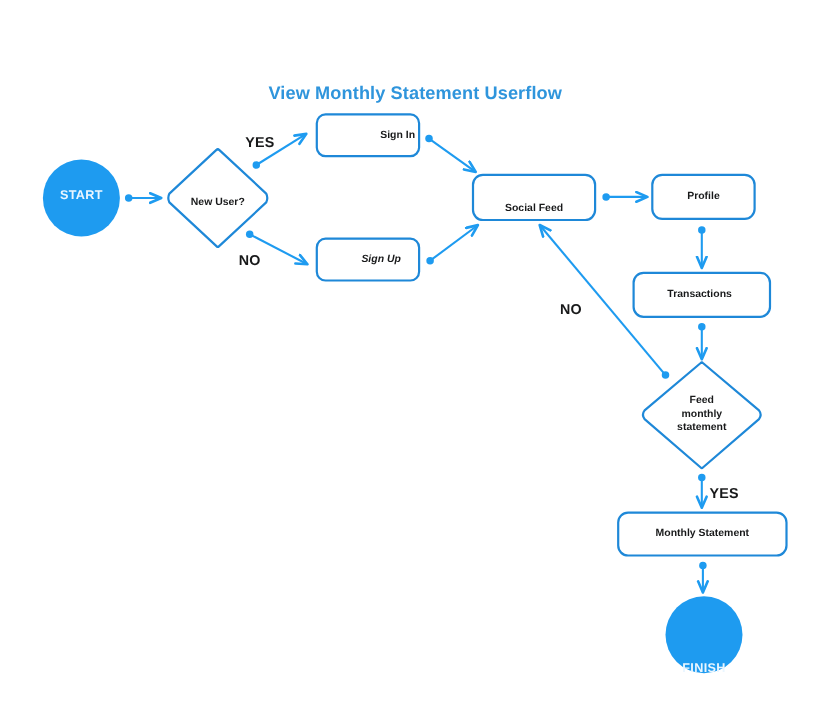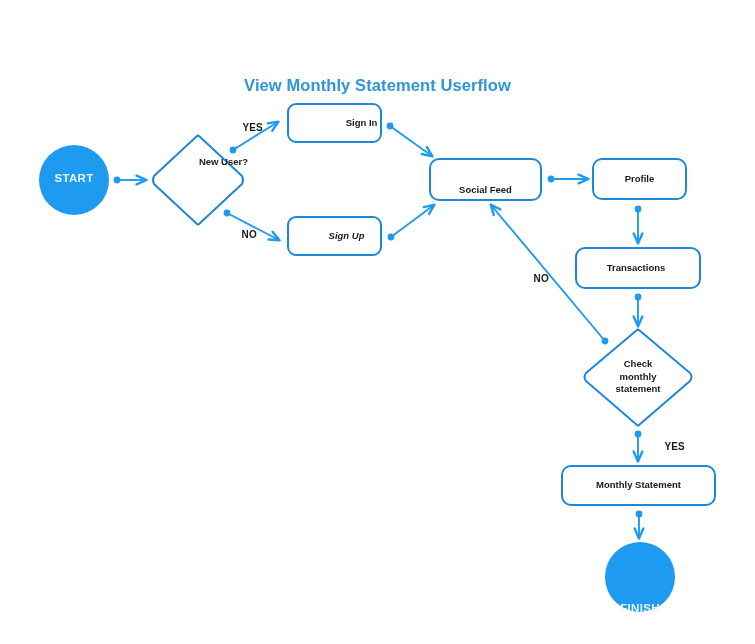--- a/index.html
+++ b/index.html
@@ -53,22 +53,22 @@
     position: absolute;
     text-align: center;
     font-size: 11.5px;
     font-weight: bold;
     color: #eaf6ff;
     letter-spacing: 0.3px;
     pointer-events: none;
   }
   .edge-label {
     position: absolute;
-    text-align: right;
-    font-size: 10px;
+    text-align: left;
+    font-size: 13px;
     font-weight: bold;
     color: #18191a;
     letter-spacing: 0.2px;
     pointer-events: none;
   }
 </style>
 </head>
 <body>
 
 <div id="canvas">
@@ -153,34 +153,34 @@
     </g>
 
     <g>
       <circle cx="639" cy="514" r="3.4" fill="#1e9bf0"></circle>
       <line x1="639" y1="514" x2="639" y2="538" stroke="#1e9bf0" stroke-width="1.9" marker-end="url(#arrowhead)"></line>
     </g>
   </svg>
 
   <div class="terminal-label" style="left:34px; top:172px; width:80px;">START</div>
 
-  <div class="node-label" style="left:148px; top:156px; width:100px;text-align:right;">New User?</div>
+  <div class="node-label" style="left:148px; top:178px; width:100px;">New User?</div>
 
   <div class="node-label" style="left:288px; top:117px; width:93px;margin-left:27px;">Sign In</div>
 
   <div class="node-label" style="left:288px; top:230px; width:117px;font-style:italic;">Sign Up</div>
 
   <div class="node-label" style="left:430px; top:173px; width:111px;margin-top:11px;">Social Feed</div>
 
   <div class="node-label" style="left:593px; top:173px; width:93px;">Profile</div>
 
   <div class="node-label" style="left:576px; top:262px; width:120px;">Transactions</div>
 
   <div class="node-label" style="left:588px; top:358px; width:100px;">
-    <div>Check</div>
+    <div>Feed</div>
     <div>monthly</div>
     <div>statement</div>
   </div>
 
   <div class="node-label" style="left:562px; top:479px; width:153px;">Monthly Statement</div>
 
   <div class="terminal-label" style="left:600px; top:570px; width:80px;margin-top:32px;">FINISH</div>
 
   <div class="edge-label" style="left:223px; top:122px; width:40px;">YES</div>
 

